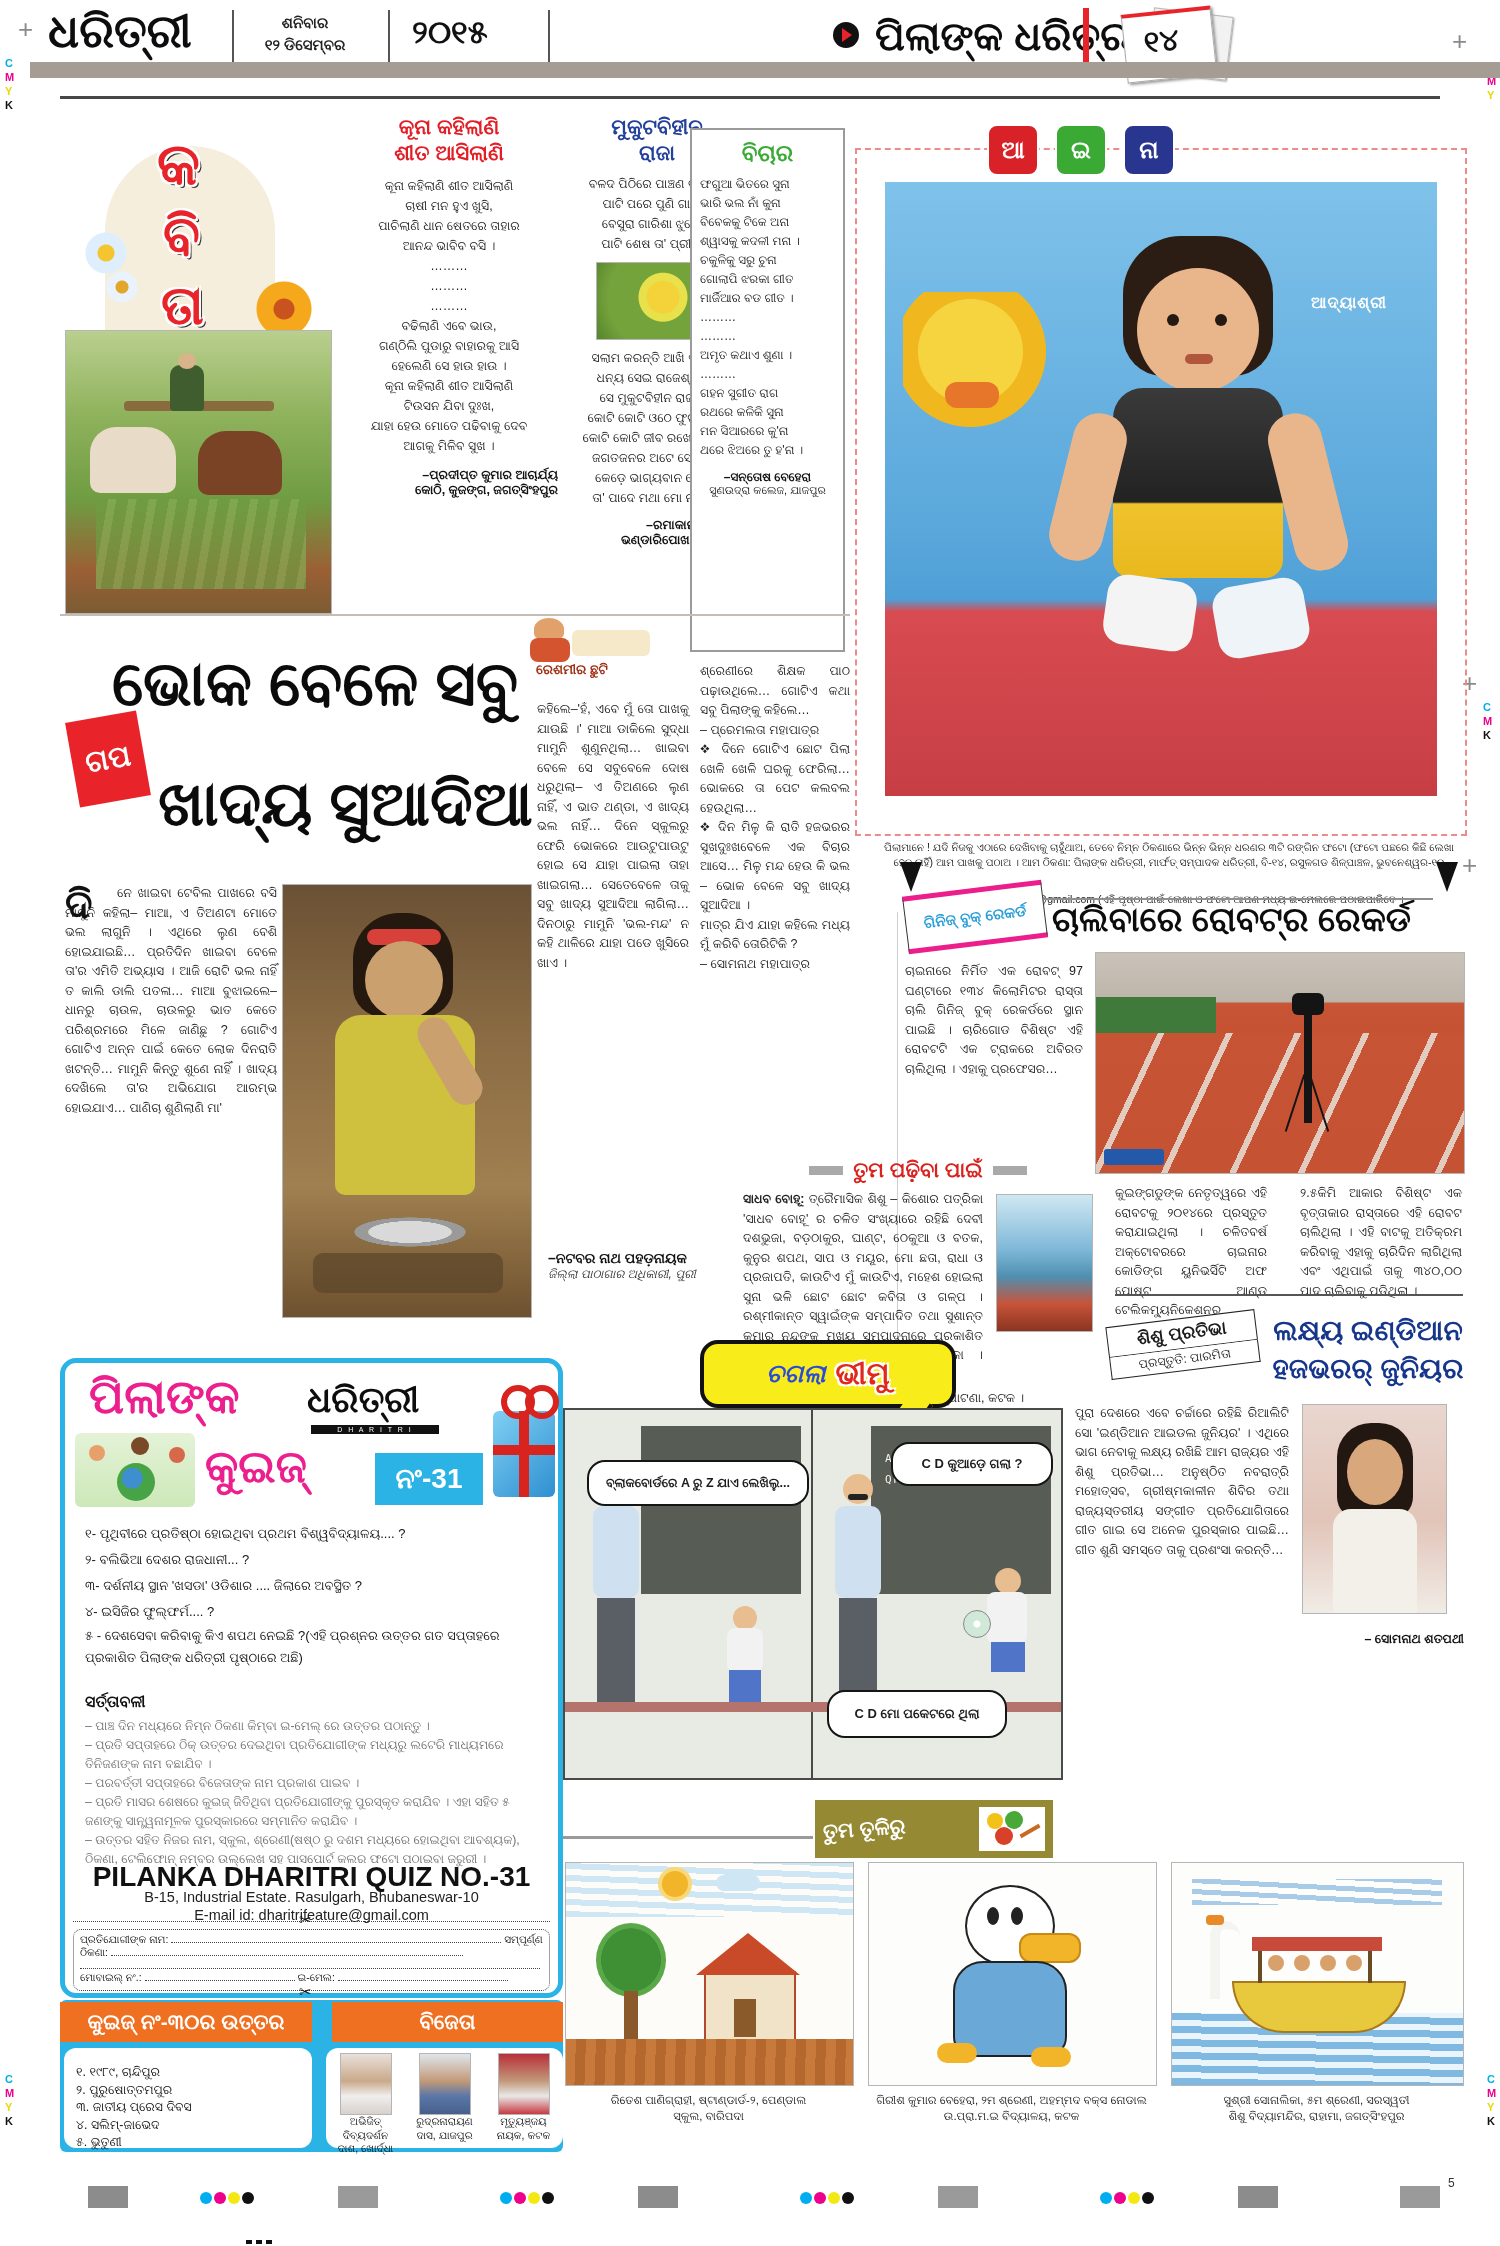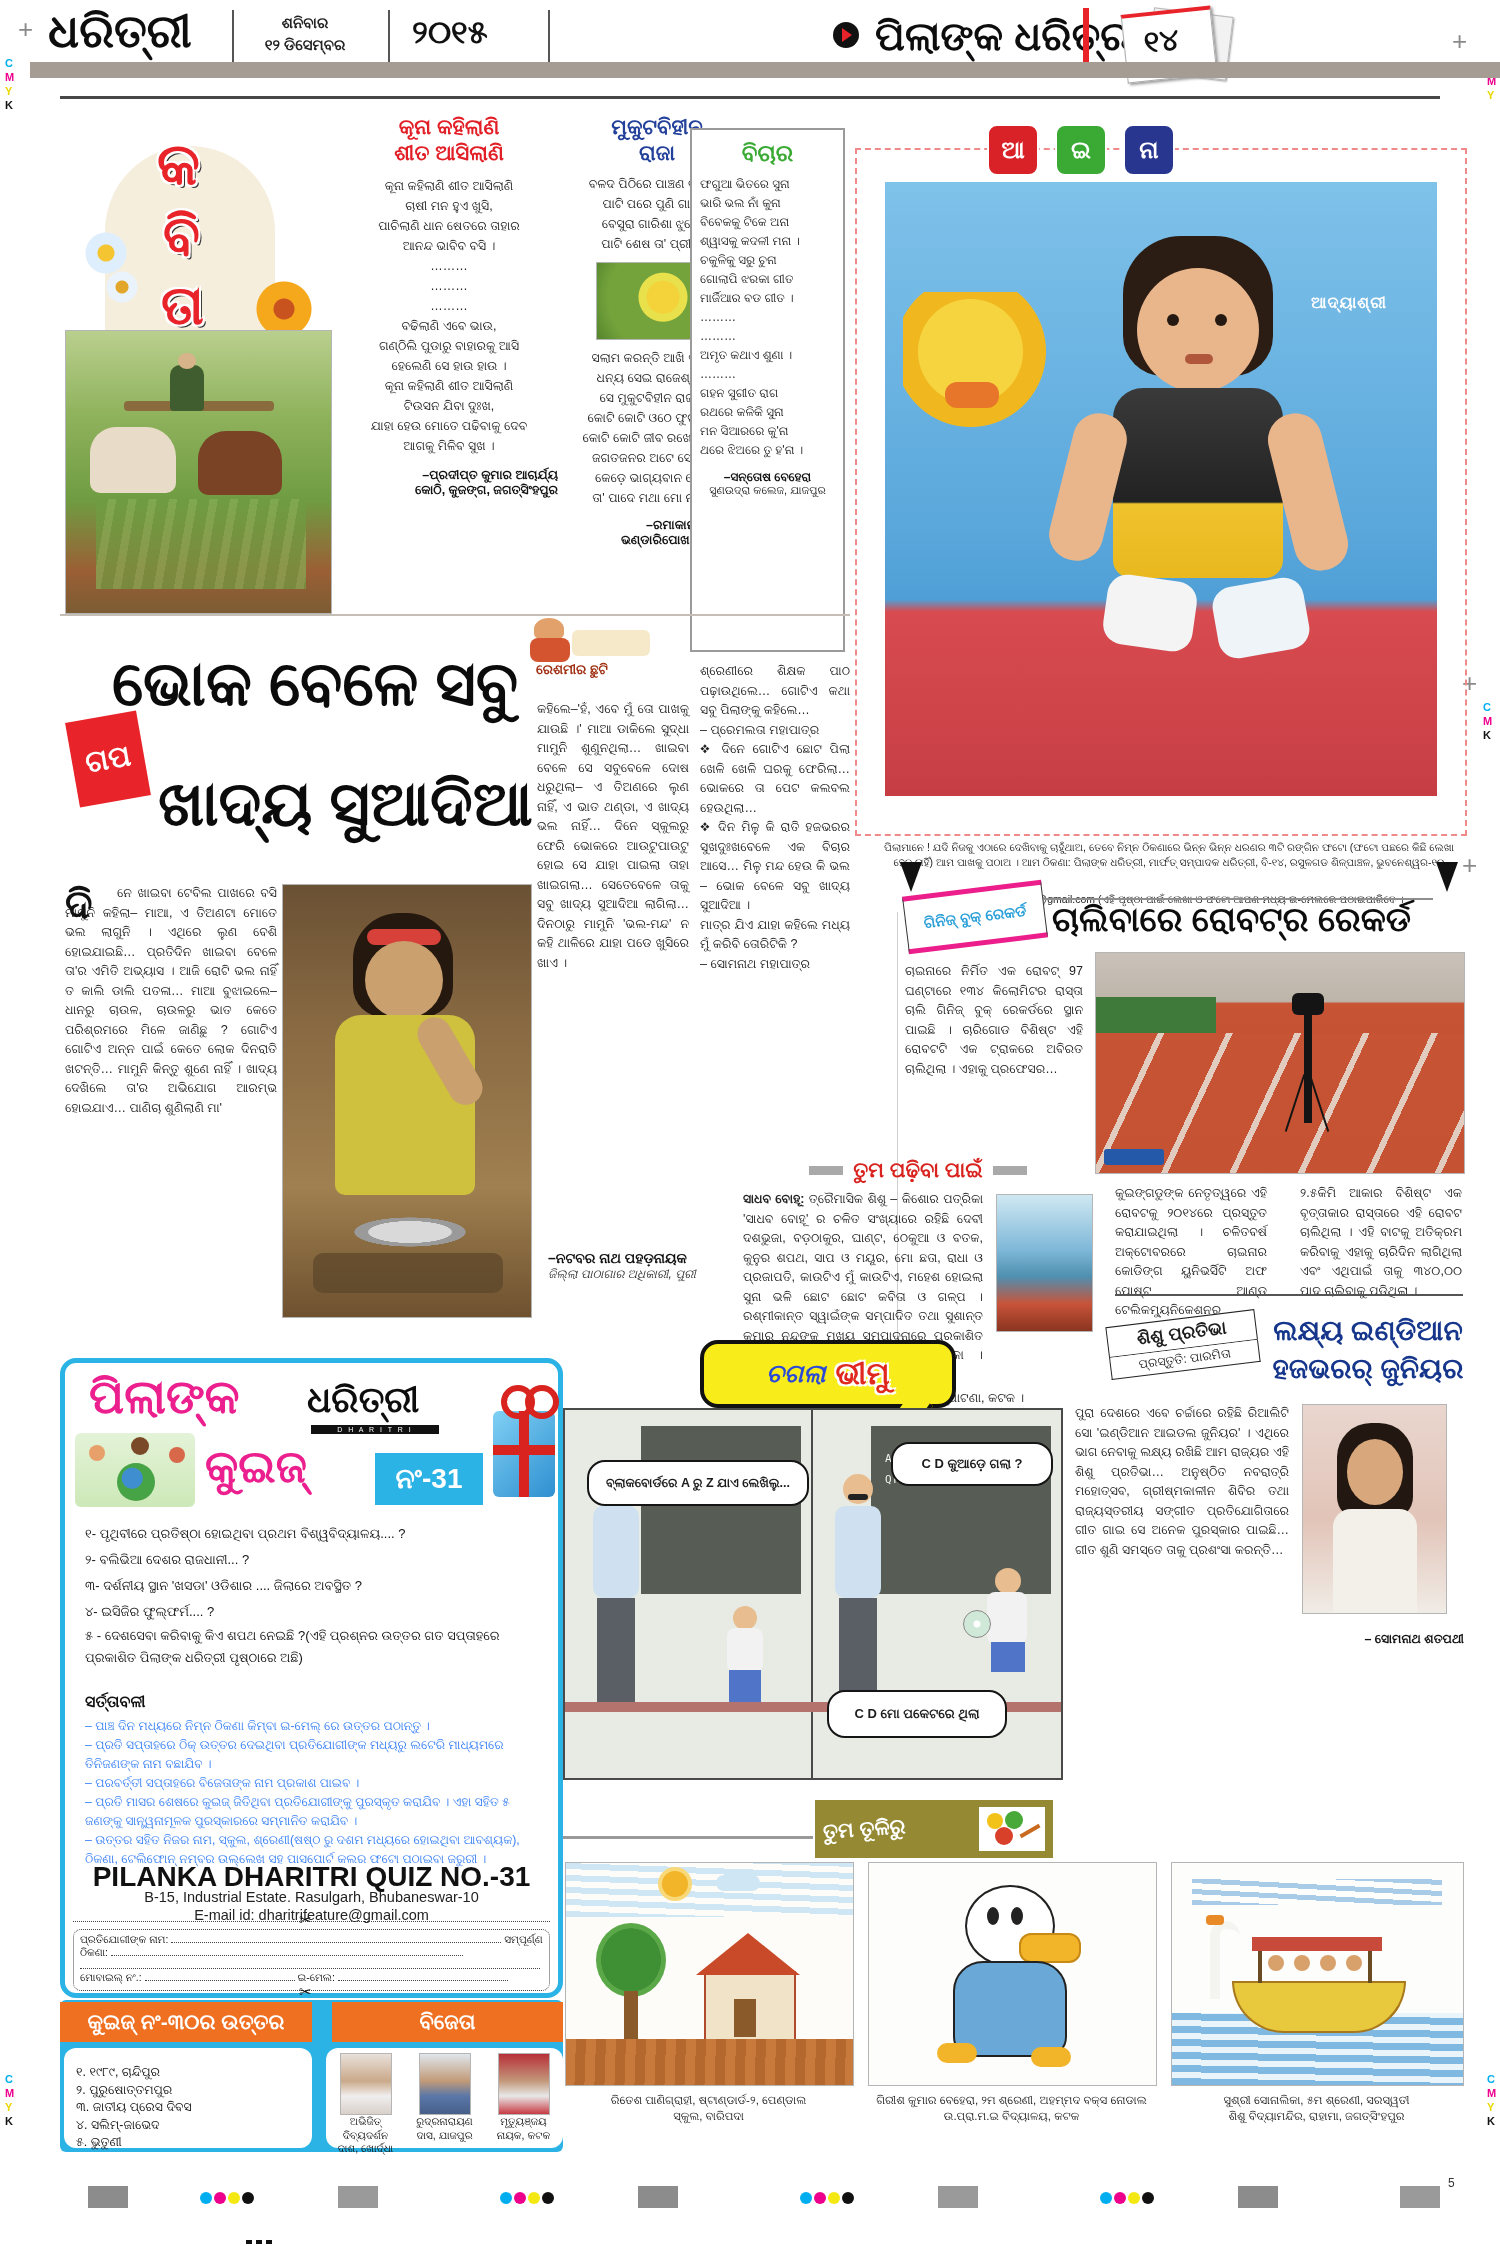--- a/index.html
+++ b/index.html
@@ -21,21 +21,21 @@
   .photo-frame{border:1px solid #b5b5b5;}
   .zig{border:2px dashed #ef8a8a;}
   .orange-bar{background:#f07022;color:#fff;font-weight:bold;text-align:center;}
   .white-round{background:#fff;border-radius:12px;}
   .bubble{background:#fff;border:2px solid #151515;border-radius:18px;text-align:center;
           font-size:13px;font-weight:bold;display:flex;align-items:center;justify-content:center;}
   .panel{background:#e8ebe3;border:2px solid #4a4a4a;}
   .board{background:#575d55;}
   .chalk{color:#f2f2ee;font-family:"DejaVu Sans Mono", monospace;letter-spacing:2px;}
   .q-line{font-size:13px;line-height:26px;color:#111;}
-  .rule-line{font-size:12.3px;line-height:19px;color:#3b82f6;}
+  .rule-line{font-size:12.3px;line-height:19px;color:#737373;}
   .dotted-row{border-bottom:1.5px dotted #444;}
   .winner-name{font-size:10.5px;line-height:13.5px;text-align:center;color:#111;}
   .caption{font-size:11.5px;line-height:16px;text-align:center;color:#222;}
   .scissors{font-size:15px;color:#111;}
 </style>
 </head>
 <body>
 
 <div id="page">
 

